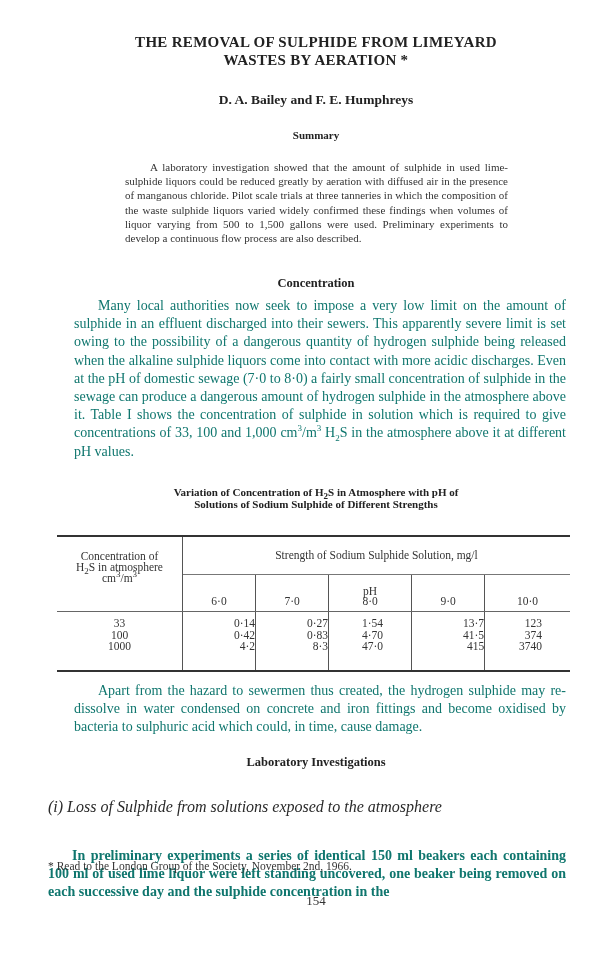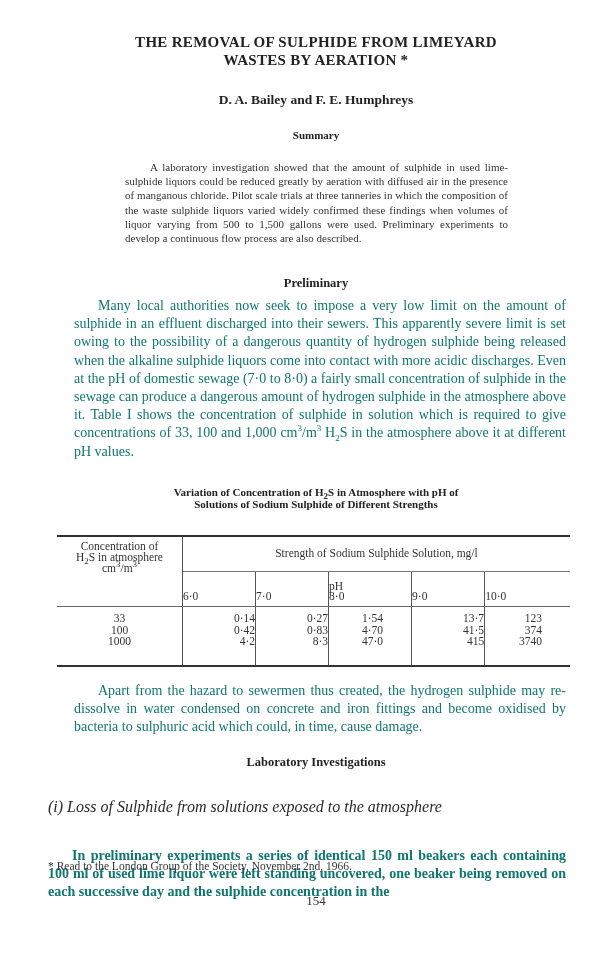--- a/index.html
+++ b/index.html
@@ -43,29 +43,29 @@
     }
     .table-cap .tnum { font-size: 11.5px; letter-spacing: 0.5px; }
     .table-cap .tdesc { font-weight: bold; }
     .data-table {
       position: absolute; left: 57px; top: 535px; width: 513px;
       border-collapse: collapse; font-size: 11.5px; line-height: 11.5px; color: #333;
       border-top: 2px solid #333; border-bottom: 2px solid #333;
     }
     .data-table td, .data-table th { font-weight: normal; padding: 0; }
     .data-table .stub-head {
-      width: 125px; text-align: center; vertical-align: top; padding-top: 4px;
+      width: 125px; text-align: center; vertical-align: top; padding-top: 14px;
       border-right: 1px solid #555; border-bottom: 1px solid #666; height: 60px;
       line-height: 11px;
     }
     .data-table .span-head {
       text-align: center; height: 34px; border-bottom: 1px solid #777;
     }
     .data-table .ph-head {
-      height: 30px; vertical-align: bottom; padding-bottom: 4px; text-align: left;
+      height: 30px; vertical-align: bottom; padding-bottom: 4px; text-align: center;
       border-bottom: 1px solid #666; border-right: 1px solid #555;
     }
     .data-table .ph-head:last-child { border-right: none; }
     .data-table .ph-head .ph-label { display: block; line-height: 10px; }
     .data-table .body-cell {
       vertical-align: top; padding-top: 6px; height: 52px; border-right: 1px solid #555;
       line-height: 11.6px;
     }
     .data-table .body-cell:last-child { border-right: none; }
     .c-stub { text-align: center; }
@@ -92,21 +92,21 @@
     <div><span>WASTES BY AERATION</span><span> *</span></div>
   </div>
 
   <div class="authors">D. A. Bailey and F. E. Humphreys</div>
 
   <div class="summary-head">Summary</div>
   <div class="summary-text">
     <p>A laboratory investigation showed that the amount of sulphide in used lime-sulphide liquors could be reduced greatly by aeration with diffused air in the presence of manganous chloride. Pilot scale trials at three tanneries in which the composition of the waste sulphide liquors varied widely confirmed these findings when volumes of liquor varying from 500 to 1,500 gallons were used. Preliminary experiments to develop a continuous flow process are also described.</p>
   </div>
 
-  <div class="section-head" style="top:276px;">Preliminary</div>
+  <div class="section-head" style="top:276px;">Concentration</div>
   <div class="body-text" style="top:297px;">
     <p><span>Many local authorities now seek to impose a very low limit on the amount of sulphide in an effluent discharged into their sewers. This apparently severe limit is set owing to the possibility of a dangerous quantity of hydrogen sulphide being released when the alkaline sulphide liquors come into contact with more acidic discharges. Even at the pH of domestic sewage (7·0 to 8·0) a fairly small concentration of sulphide in the sewage can produce a dangerous amount of hydrogen sulphide in the atmosphere above it. Table I shows the concentration of sulphide in solution which is required to give concentrations of 33, 100 and 1,000 cm</span><sup>3</sup><span>/m</span><sup>3</sup><span> H</span><sub>2</sub><span>S in the atmosphere above it at different pH values.</span></p>
   </div>
 
   <div class="table-cap">
     <div class="tdesc"><span>Variation of Concentration of H</span><sub>2</sub><span>S in Atmosphere with pH of</span></div>
     <div class="tdesc">Solutions of Sodium Sulphide of Different Strengths</div>
   </div>
 
   <table class="data-table">

